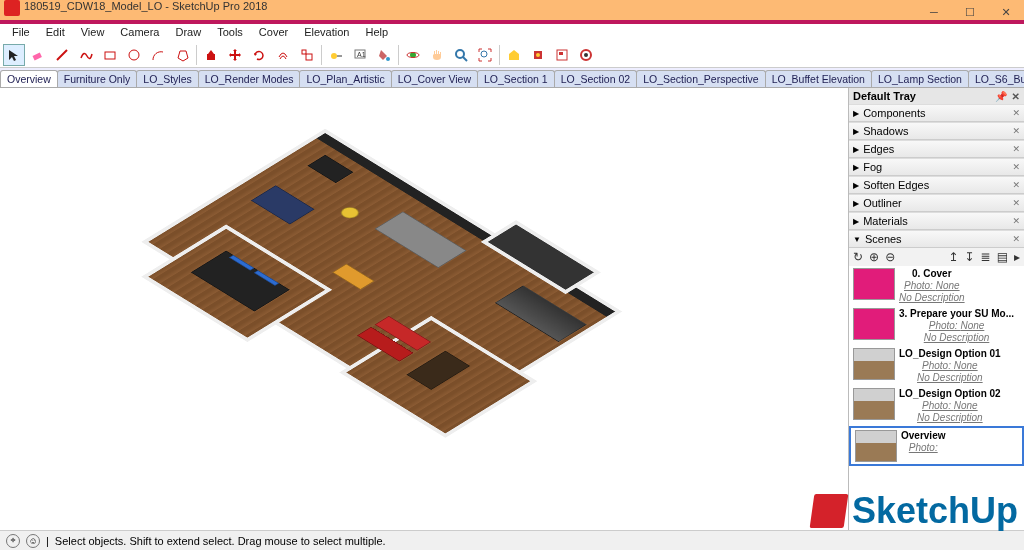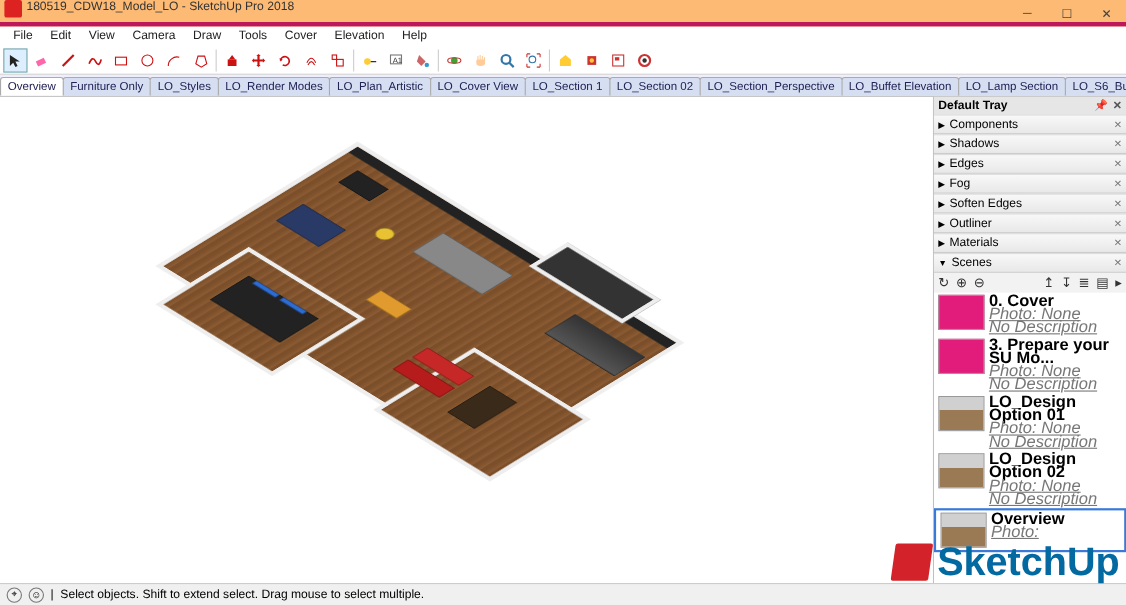--- a/index.html
+++ b/index.html
@@ -28,21 +28,21 @@
   .panel-header .label { flex: 1; }
   .panel-header .close { color: #777; font-size: 9px; }
   .scenes-body { flex: 1; overflow: hidden; display: flex; flex-direction: column; }
   .scenes-toolbar { display: flex; align-items: center; padding: 2px 4px; gap: 6px; color: #333; font-size: 12px; }
   .scenes-toolbar .spacer { flex: 1; }
   .scenes-list { flex: 1; overflow: auto; background: #fff; }
   .scene-item { display: flex; align-items: flex-start; padding: 2px 4px; gap: 4px; }
   .scene-item.sel { border: 2px solid #3a79d8; }
   .thumb { width: 42px; height: 32px; background: #c9c9c9; border: 1px solid #999; flex-shrink: 0; }
   .thumb.pink { background: #e11c7a; }
-  .scene-text { font-size: 15px; line-height: 12px; }
+  .scene-text { font-size: 10px; line-height: 12px; text-align: center; }
   .scene-text .photo, .scene-text .desc { font-style: italic; color: #777; text-decoration: underline; }
   .statusbar { height: 20px; display: flex; align-items: center; padding: 0 6px; background: #f0f0f0; border-top: 1px solid #ccc; font-size: 11px; gap: 6px; }
   .statusbar .icon { width: 14px; height: 14px; border: 1px solid #777; border-radius: 50%; display: flex; align-items: center; justify-content: center; font-size: 9px; }
   .watermark { position: absolute; right: 6px; bottom: 18px; font-family: Arial Black, sans-serif; font-weight: 900; font-size: 36px; display: flex; align-items: center; }
   .watermark .cube { width: 34px; height: 34px; background: #d4222a; margin-right: 6px; transform: skewX(-8deg); border-radius: 2px; }
   .watermark .txt { color: #0369a1; }
   
   .floor { position: absolute; left: 130px; top: 20px; width: 560px; height: 400px; }
   .iso  { transform: rotateX(52deg) rotateZ(45deg); transform-origin: 50% 40%; }
   .room { position: absolute; border: 5px solid #eee; background: linear-gradient(90deg,#7b4f2a,#8c5c34 6px,#7b4f2a 6px); background-size: 10px 100%; }

